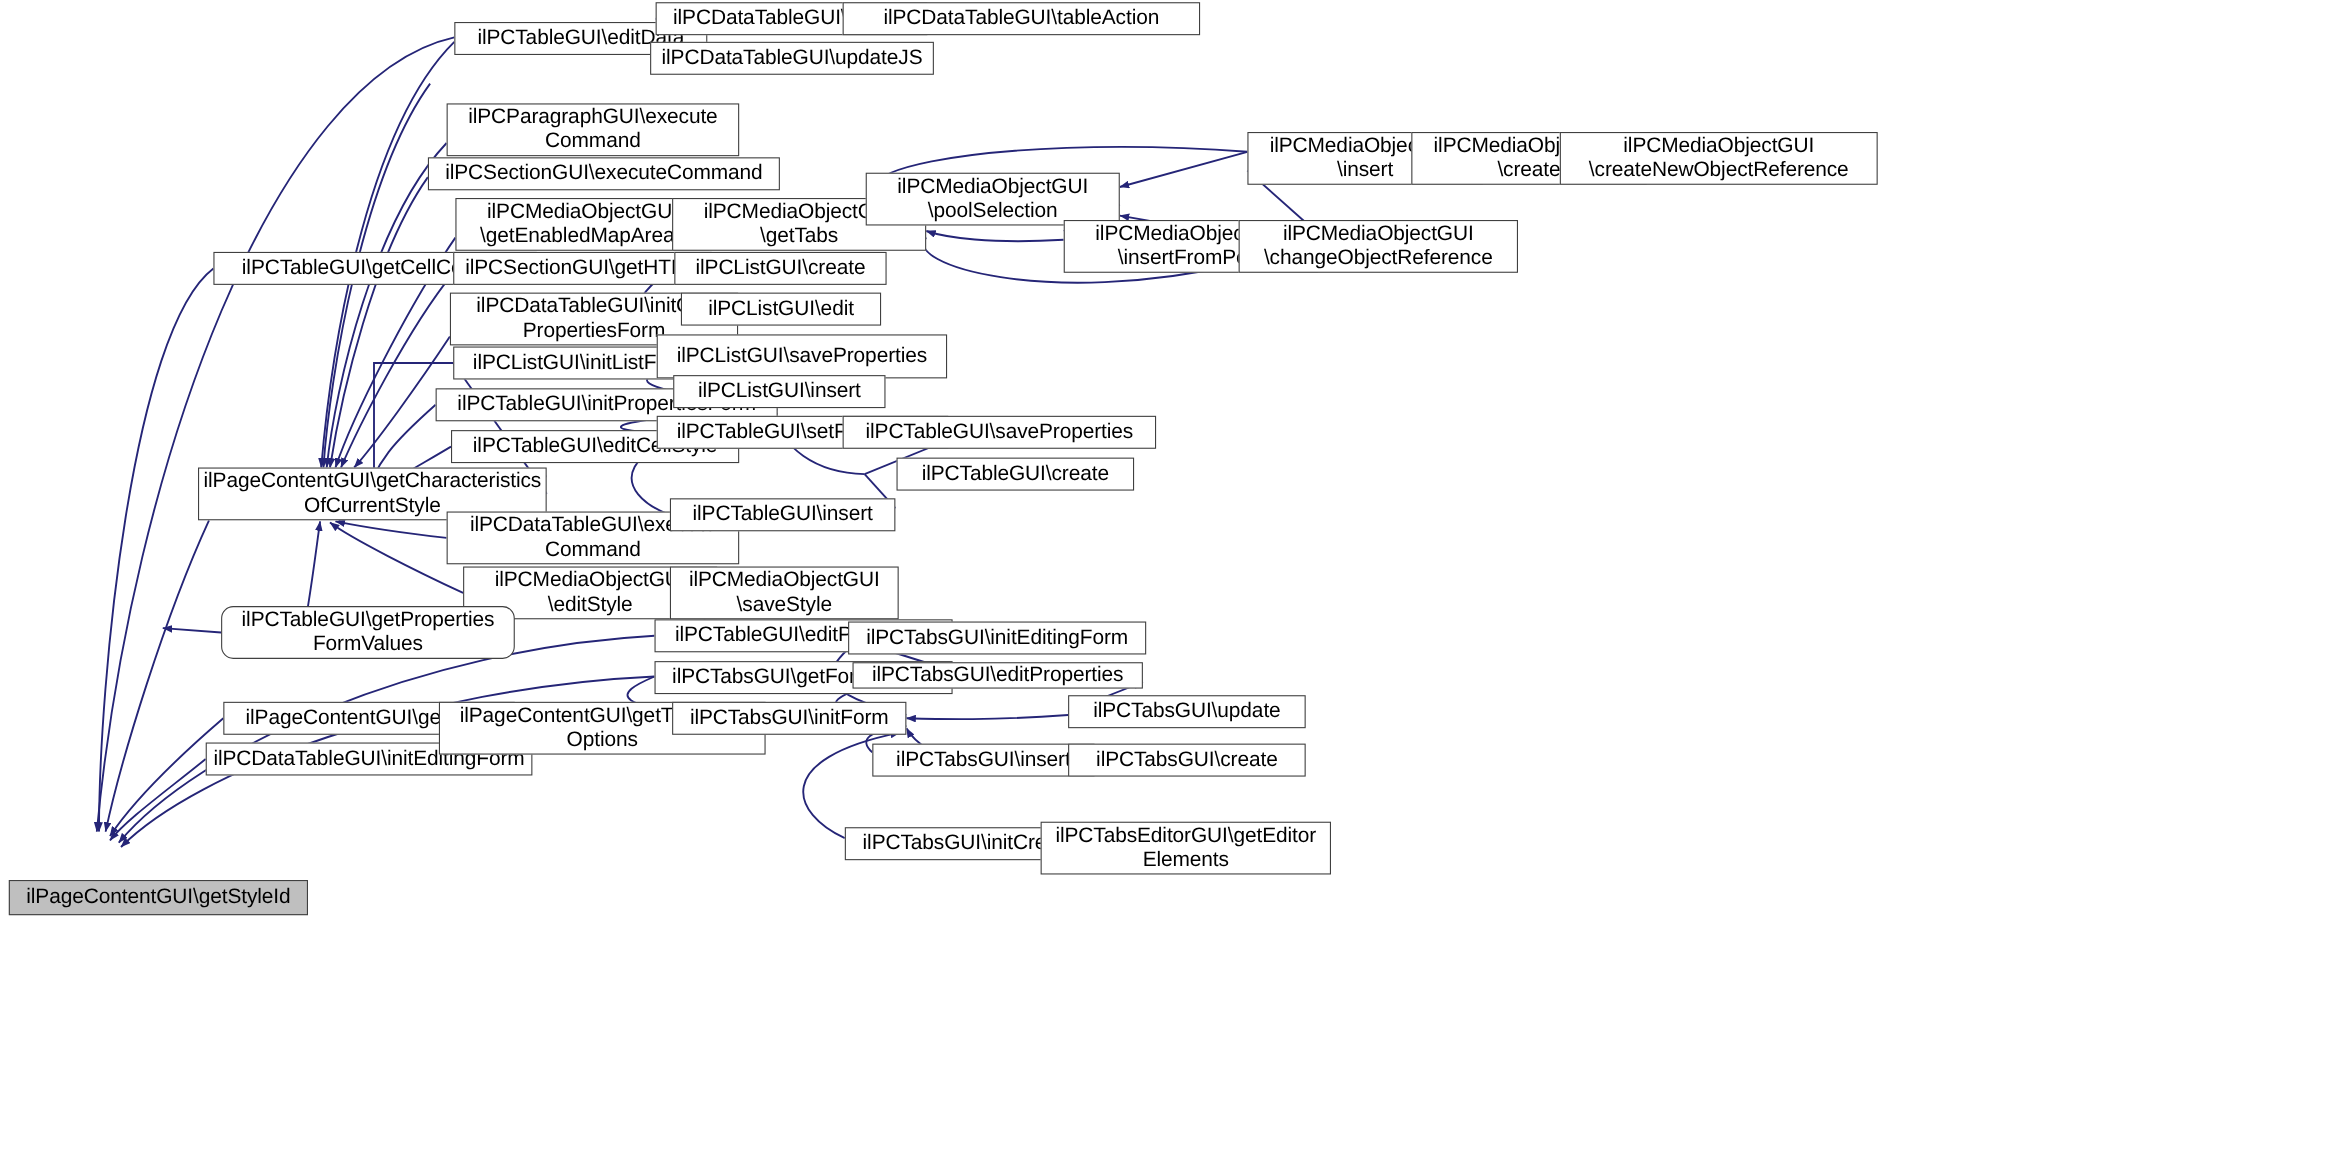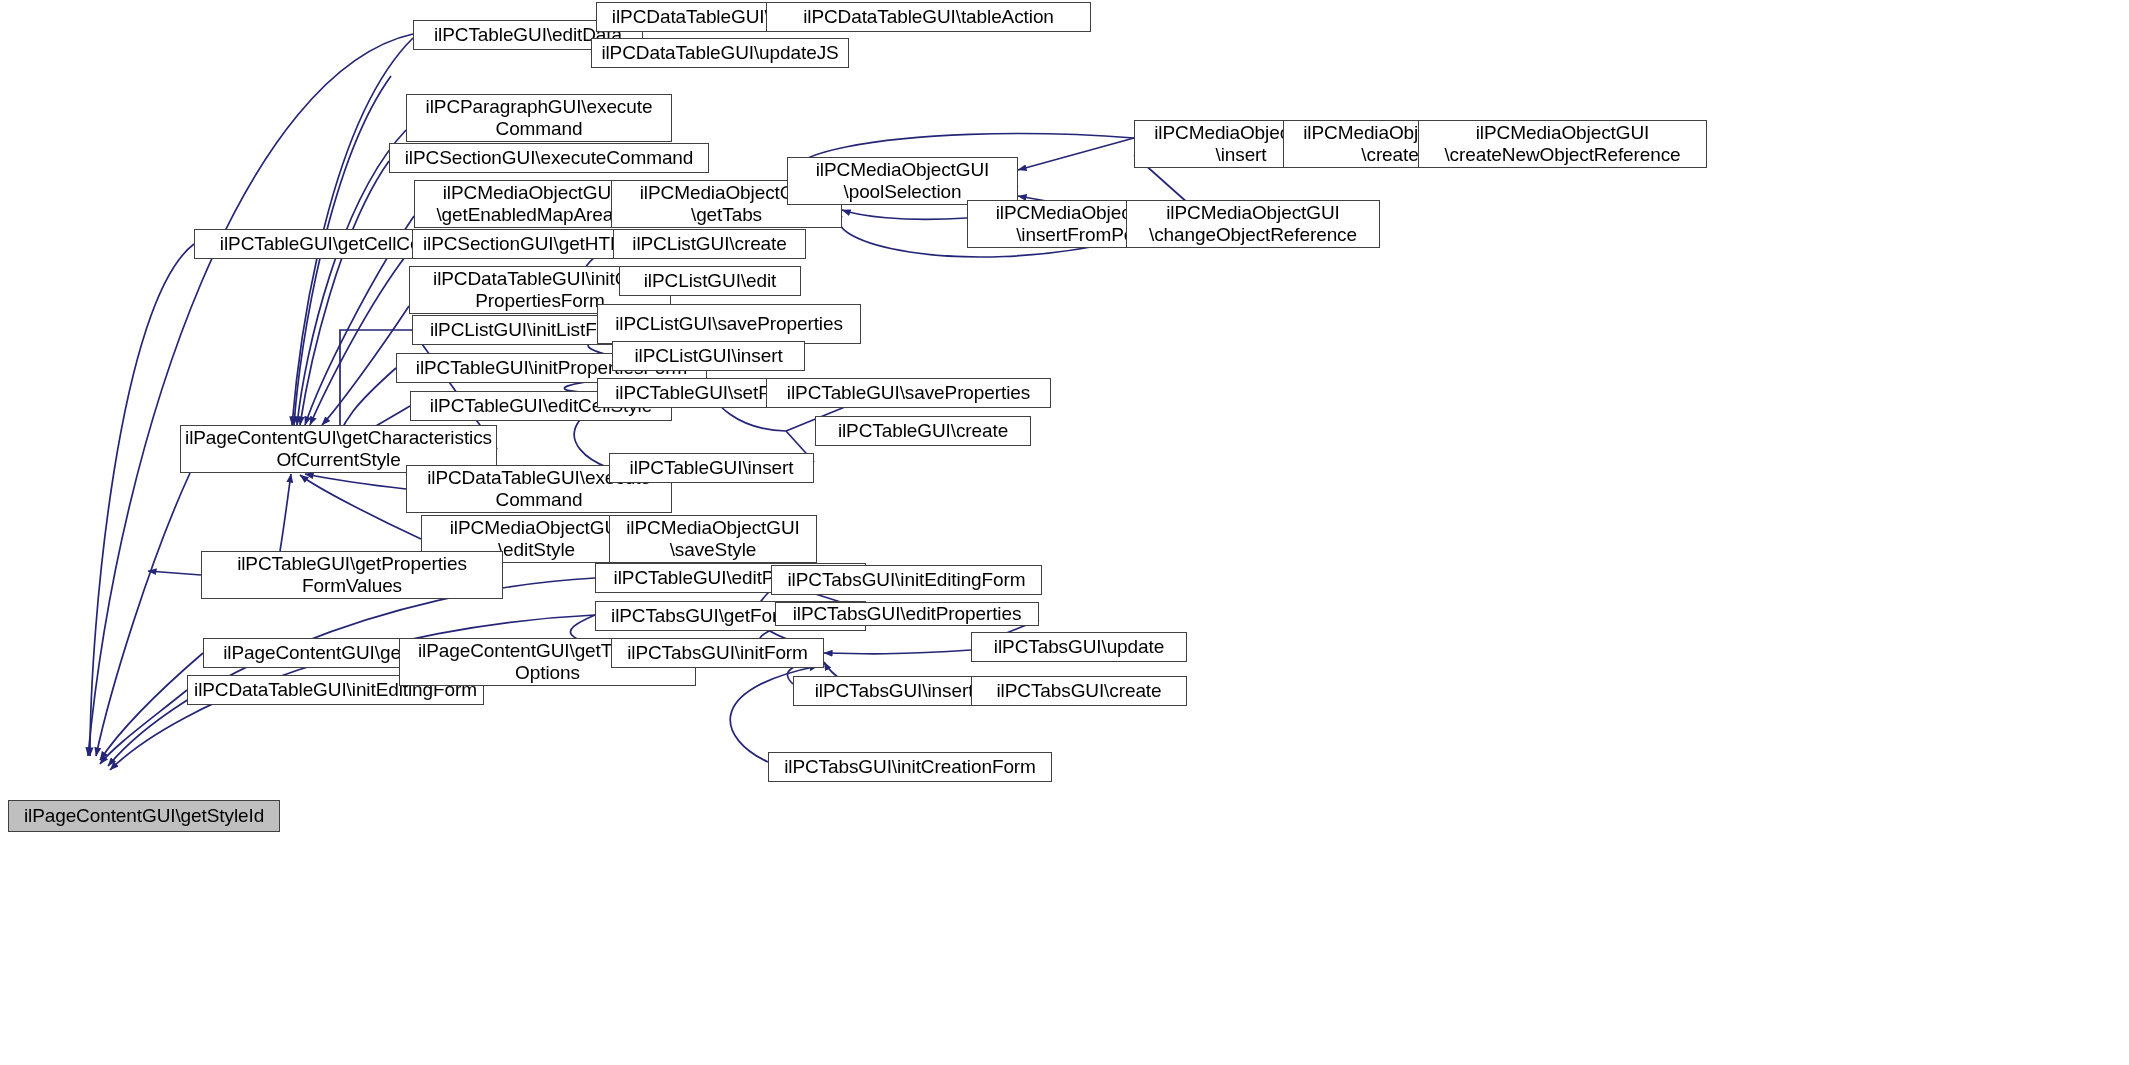--- a/index.html
+++ b/index.html
@@ -145,21 +145,21 @@
       <div class="node" style="left: 412px; top: 229px; width: 235px; height: 30px;">ilPCSectionGUI\getHTML</div>
       <div class="node" style="left: 409px; top: 266px; width: 262px; height: 48px;">ilPCDataTableGUI\initCell
 PropertiesForm</div>
       <div class="node" style="left: 412px; top: 315px; width: 235px; height: 30px;">ilPCListGUI\initListForm</div>
       <div class="node" style="left: 396px; top: 353px; width: 311px; height: 30px;">ilPCTableGUI\initPropertiesForm</div>
       <div class="node" style="left: 410px; top: 391px; width: 262px; height: 30px;">ilPCTableGUI\editCellStyle</div>
       <div class="node" style="left: 406px; top: 465px; width: 266px; height: 48px;">ilPCDataTableGUI\execute
 Command</div>
       <div class="node" style="left: 421px; top: 515px; width: 231px; height: 48px;">ilPCMediaObjectGUI
 \editStyle</div>
-      <div class="node" style="left: 201px; top: 551px; width: 302px; height: 48px;">ilPCTableGUI\getProperties
+      <div class="node" style="left: 201px; top: 551px; width: 267px; height: 48px; border-radius: 11px;">ilPCTableGUI\getProperties
 FormValues</div>
       <div class="node" style="left: 203px; top: 638px; width: 265px; height: 30px;">ilPageContentGUI\getStyle</div>
       <div class="node" style="left: 187px; top: 675px; width: 297px; height: 30px;">ilPCDataTableGUI\initEditingForm</div>
       <div class="node" style="left: 399px; top: 638px; width: 297px; height: 48px;">ilPageContentGUI\getTemplate
 Options</div>
       <div class="node" style="left: 596px; top: 2px; width: 247px; height: 30px;">ilPCDataTableGUI\update</div>
       <div class="node" style="left: 591px; top: 38px; width: 258px; height: 30px;">ilPCDataTableGUI\updateJS</div>
       <div class="node" style="left: 766px; top: 2px; width: 325px; height: 30px;">ilPCDataTableGUI\tableAction</div>
       <div class="node" style="left: 611px; top: 180px; width: 231px; height: 48px;">ilPCMediaObjectGUI
 \getTabs</div>
@@ -187,14 +187,16 @@
 \saveStyle</div>
       <div class="node" style="left: 595px; top: 563px; width: 271px; height: 30px;">ilPCTableGUI\editProperties</div>
       <div class="node" style="left: 595px; top: 601px; width: 271px; height: 30px;">ilPCTabsGUI\getFormValues</div>
       <div class="node" style="left: 611px; top: 638px; width: 213px; height: 30px;">ilPCTabsGUI\initForm</div>
       <div class="node" style="left: 771px; top: 565px; width: 271px; height: 30px;">ilPCTabsGUI\initEditingForm</div>
       <div class="node" style="left: 775px; top: 602px; width: 264px; height: 24px;">ilPCTabsGUI\editProperties</div>
       <div class="node" style="left: 971px; top: 632px; width: 216px; height: 30px;">ilPCTabsGUI\update</div>
       <div class="node" style="left: 793px; top: 676px; width: 202px; height: 30px;">ilPCTabsGUI\insert</div>
       <div class="node" style="left: 971px; top: 676px; width: 216px; height: 30px;">ilPCTabsGUI\create</div>
       <div class="node" style="left: 768px; top: 752px; width: 284px; height: 30px;">ilPCTabsGUI\initCreationForm</div>
+      <div class="node" style="left: 946px; top: 747px; width: 264px; height: 48px;">ilPCTabsEditorGUI\getEditor
+Elements</div>
     </div>
 </div>
 
 </body></html>

